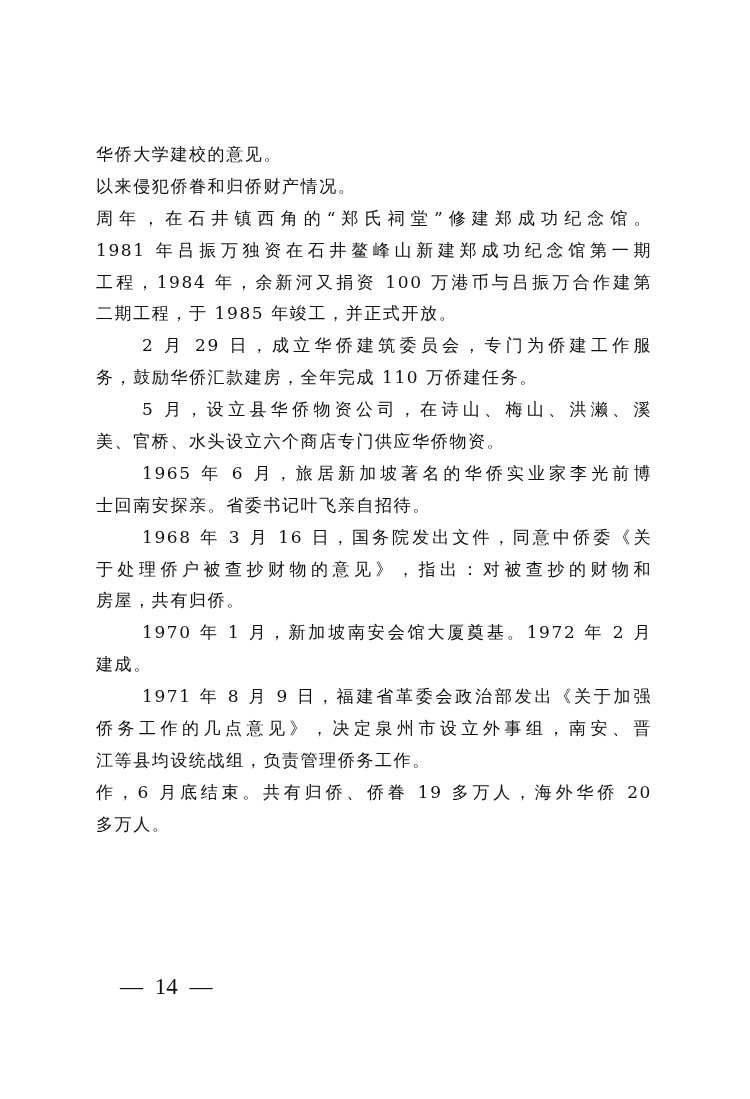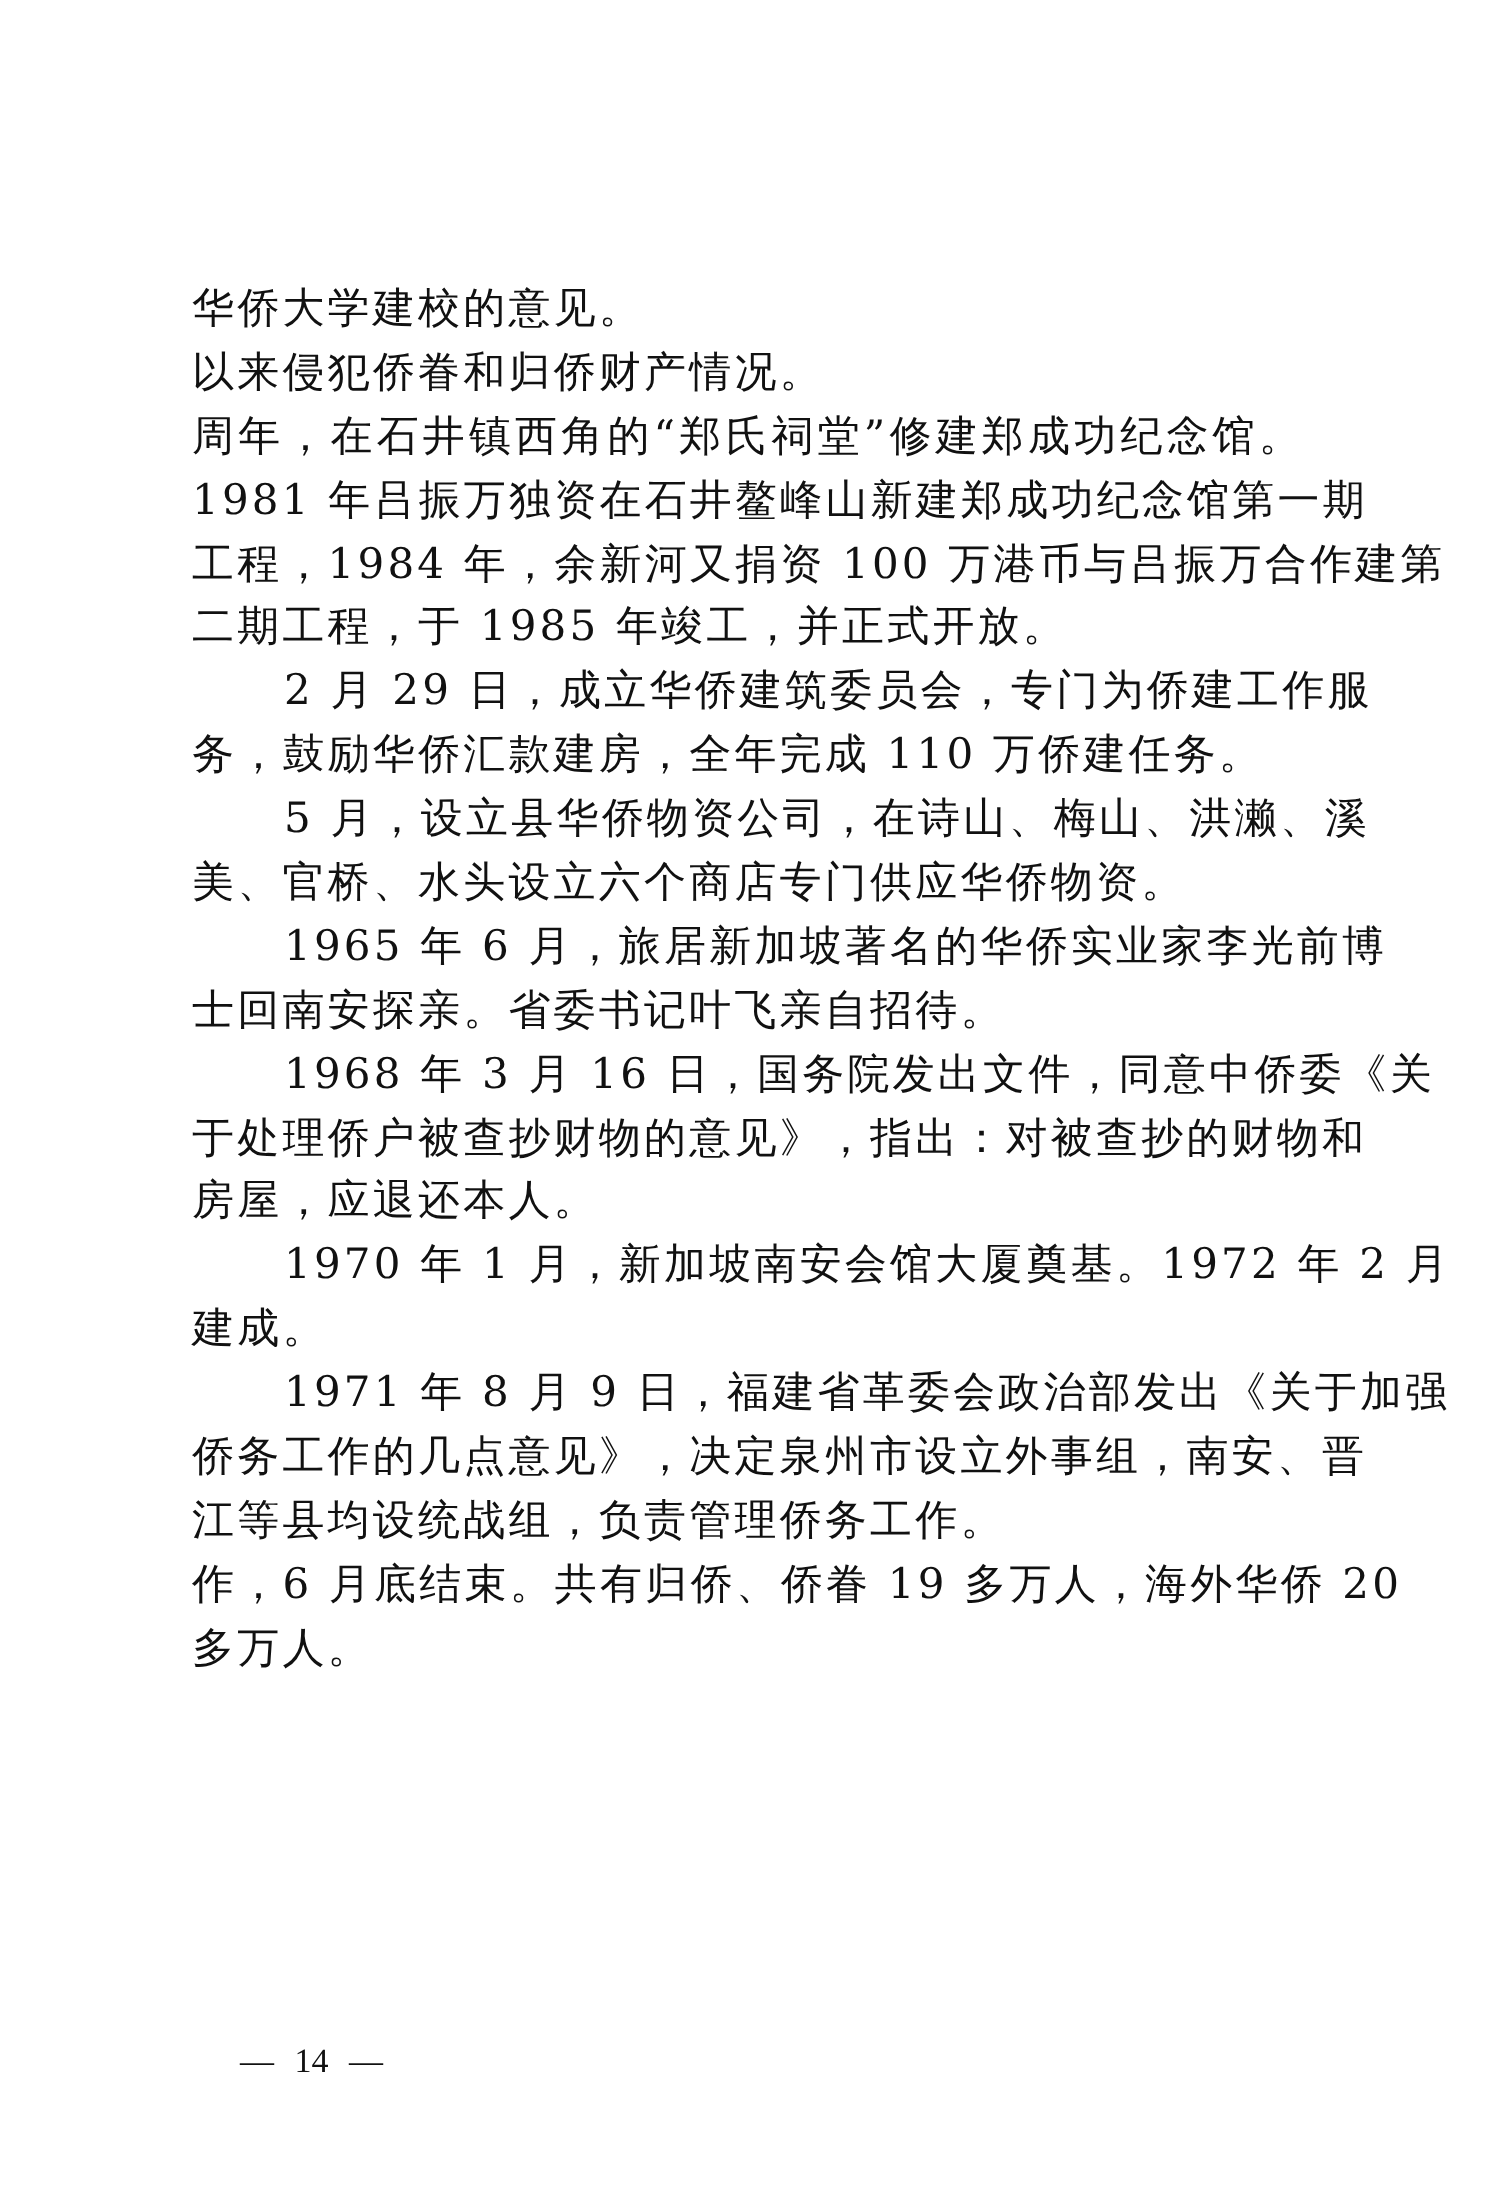--- a/index.html
+++ b/index.html
@@ -2,27 +2,27 @@
 <html><head>
 <meta charset="utf-8">
 <style>
   html, body { margin: 0; padding: 0; }
   body {
     width: 750px; height: 1099px; background: #ffffff; position: relative; overflow: hidden;
     font-family: "DejaVu Serif", "Liberation Serif", serif; color: #111111;
   }
   .page { position: absolute; left: 96px; top: 139px; width: 556px; }
   .line {
-    height: 31.9px; line-height: 31.9px; font-size: 21px; white-space: nowrap;
+    height: 31.9px; line-height: 31.9px; font-size: 17px; white-space: nowrap;
     letter-spacing: 1.6px; text-align: justify; text-align-last: justify;
   }
   .line.last { text-align-last: left; }
   .line.indent { padding-left: 46px; }
   .page-number {
-    position: absolute; left: 120px; top: 1016px; font-size: 17px; line-height: 30px;
+    position: absolute; left: 120px; top: 972px; font-size: 23px; line-height: 30px;
     font-family: "Liberation Serif", serif; word-spacing: 6px;
   }
 </style>
 </head>
 <body>
 
 <div class="page">
   <div class="line last">华侨大学建校的意见。</div>
   <div class="line last">以来侵犯侨眷和归侨财产情况。</div>
   <div class="line">周年，在石井镇西角的“郑氏祠堂”修建郑成功纪念馆。</div>
@@ -30,21 +30,21 @@
   <div class="line">工程，1984 年，余新河又捐资 100 万港币与吕振万合作建第</div>
   <div class="line last">二期工程，于 1985 年竣工，并正式开放。</div>
   <div class="line indent">2 月 29 日，成立华侨建筑委员会，专门为侨建工作服</div>
   <div class="line last">务，鼓励华侨汇款建房，全年完成 110 万侨建任务。</div>
   <div class="line indent">5 月，设立县华侨物资公司，在诗山、梅山、洪濑、溪</div>
   <div class="line last">美、官桥、水头设立六个商店专门供应华侨物资。</div>
   <div class="line indent">1965 年 6 月，旅居新加坡著名的华侨实业家李光前博</div>
   <div class="line last">士回南安探亲。省委书记叶飞亲自招待。</div>
   <div class="line indent">1968 年 3 月 16 日，国务院发出文件，同意中侨委《关</div>
   <div class="line">于处理侨户被查抄财物的意见》，指出：对被查抄的财物和</div>
-  <div class="line last">房屋，应退还本人。</div>
+  <div class="line last">房屋，共有归侨。</div>
   <div class="line indent">1970 年 1 月，新加坡南安会馆大厦奠基。1972 年 2 月</div>
   <div class="line last">建成。</div>
   <div class="line indent">1971 年 8 月 9 日，福建省革委会政治部发出《关于加强</div>
   <div class="line">侨务工作的几点意见》，决定泉州市设立外事组，南安、晋</div>
   <div class="line last">江等县均设统战组，负责管理侨务工作。</div>
   <div class="line">作，6 月底结束。共有归侨、侨眷 19 多万人，海外华侨 20</div>
   <div class="line last">多万人。</div>
 </div>
 
 <div class="page-number">— 14 —</div>

